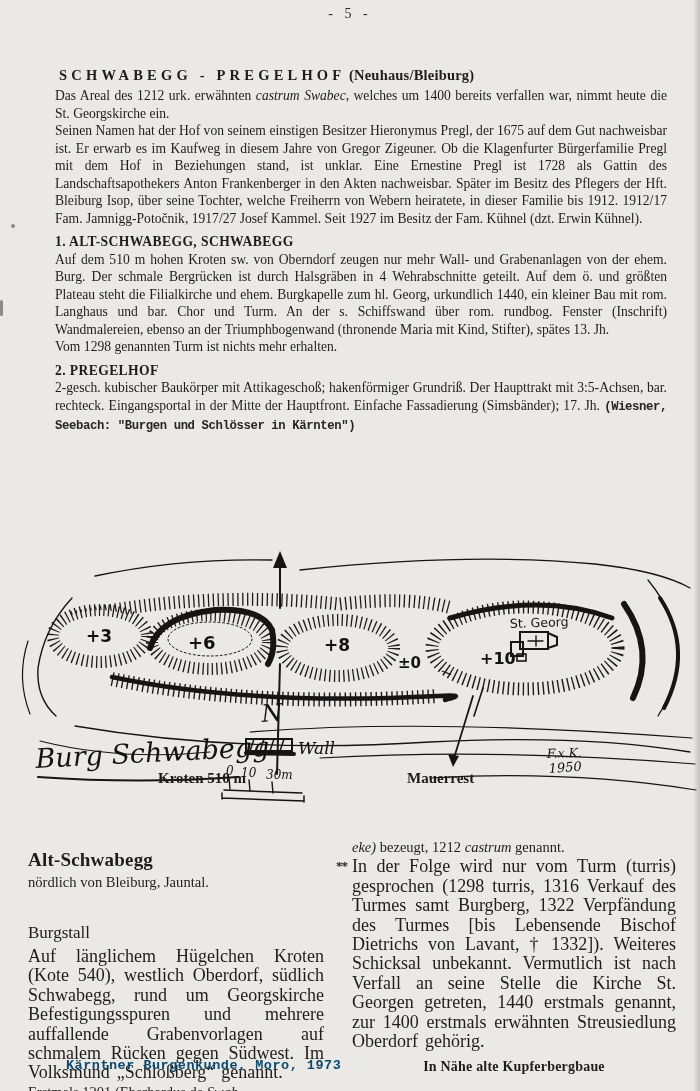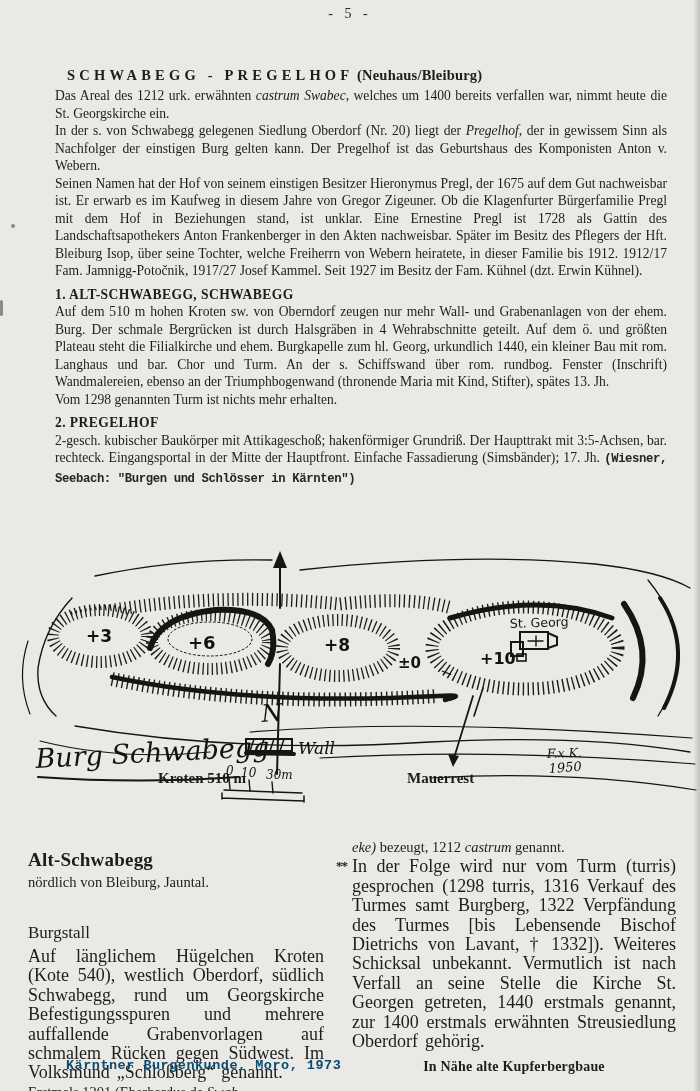--- a/index.html
+++ b/index.html
@@ -19,21 +19,21 @@
   .pageno{
     position:absolute;top:6px;left:0;width:100%;text-align:center;
     font-size:14px;letter-spacing:4px;color:#2a2927;
   }
   .main{
     position:absolute;left:55px;top:66px;width:612px;
     font-size:13.6px;line-height:17.5px;text-align:justify;
   }
   .main p{margin:0;}
   h1.title{
-    margin:0 0 3px 12px;font-size:14.5px;font-weight:600;line-height:18px;
+    margin:0 0 3px 4px;font-size:14.5px;font-weight:600;line-height:18px;
     letter-spacing:0;text-align:left;
   }
   .ttl-caps{letter-spacing:4.2px;}
   .ttl-suffix{letter-spacing:.2px;font-weight:600;}
   .sec-head{margin-top:6px !important;letter-spacing:.4px;font-weight:bold;}
   .cite{
     font-family:"Liberation Mono", monospace;
     font-size:12.3px;letter-spacing:-0.4px;font-weight:700;color:#262522;
   }
   i{font-style:italic;}
@@ -77,21 +77,20 @@
   <div class="speck" style="left:0;top:300px;width:3px;height:16px;border-radius:2px;"></div>
 
   <div class="pageno">- 5 -</div>
 
   <div class="main">
     <h1 class="title">
       <span class="ttl-caps">SCHWABEGG - PREGELHOF</span>
       <span class="ttl-suffix">(Neuhaus/Bleiburg)</span>
     </h1>
     <p><span>Das Areal des 1212 urk. erwähnten </span><i>castrum Swabec</i><span>, welches um 1400 bereits verfallen war, nimmt heute die St. Georgskirche ein.</span></p>
-    <p><span>In der s. von Schwabegg gelegenen Siedlung Oberdorf (Nr. 20) liegt der </span><i>Pregelhof</i><span>, der in gewissem Sinn als Nachfolger der einstigen Burg gelten kann. Der Pregelhof ist das Geburtshaus des Komponisten Anton v. Webern.</span></p>
     <p>Seinen Namen hat der Hof von seinem einstigen Besitzer Hieronymus Pregl, der 1675 auf dem Gut nachweisbar ist. Er erwarb es im Kaufweg in diesem Jahre von Gregor Zigeuner. Ob die Klagenfurter Bürgerfamilie Pregl mit dem Hof in Beziehungen stand, ist unklar. Eine Ernestine Pregl ist 1728 als Gattin des Landschaftsapothekers Anton Frankenberger in den Akten nachweisbar. Später im Besitz des Pflegers der Hft. Bleiburg Isop, über seine Tochter, welche Freiherrn von Webern heiratete, in dieser Familie bis 1912. 1912/17 Fam. Jamnigg-Potočnik, 1917/27 Josef Kammel. Seit 1927 im Besitz der Fam. Kühnel (dzt. Erwin Kühnel).</p>
     <p class="sec-head">1. ALT-SCHWABEGG, SCHWABEGG</p>
     <p>Auf dem 510 m hohen Kroten sw. von Oberndorf zeugen nur mehr Wall- und Grabenanlagen von der ehem. Burg. Der schmale Bergrücken ist durch Halsgräben in 4 Wehrabschnitte geteilt. Auf dem ö. und größten Plateau steht die Filialkirche und ehem. Burgkapelle zum hl. Georg, urkundlich 1440, ein kleiner Bau mit rom. Langhaus und bar. Chor und Turm. An der s. Schiffswand über rom. rundbog. Fenster (Inschrift) Wandmalereien, ebenso an der Triumphbogenwand (thronende Maria mit Kind, Stifter), spätes 13. Jh.</p>
     <p>Vom 1298 genannten Turm ist nichts mehr erhalten.</p>
     <p class="sec-head">2. PREGELHOF</p>
     <p><span>2-gesch. kubischer Baukörper mit Attikageschoß; hakenförmiger Grundriß. Der Haupttrakt mit 3:5-Achsen, bar. rechteck. Eingangsportal in der Mitte der Hauptfront. Einfache Fassadierung (Simsbänder); 17. Jh. </span><span class="cite">(Wiesner, Seebach: "Burgen und Schlösser in Kärnten")</span></p>
   </div>
 
   <svg class="sketch" viewBox="0 0 700 260">
 

